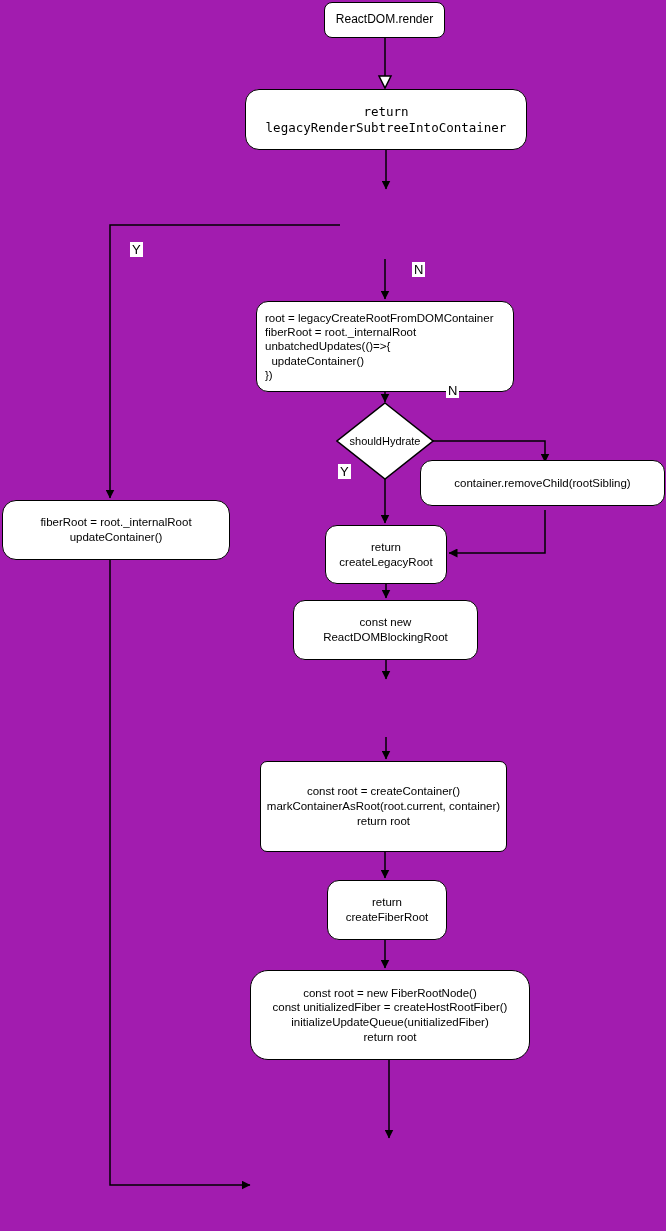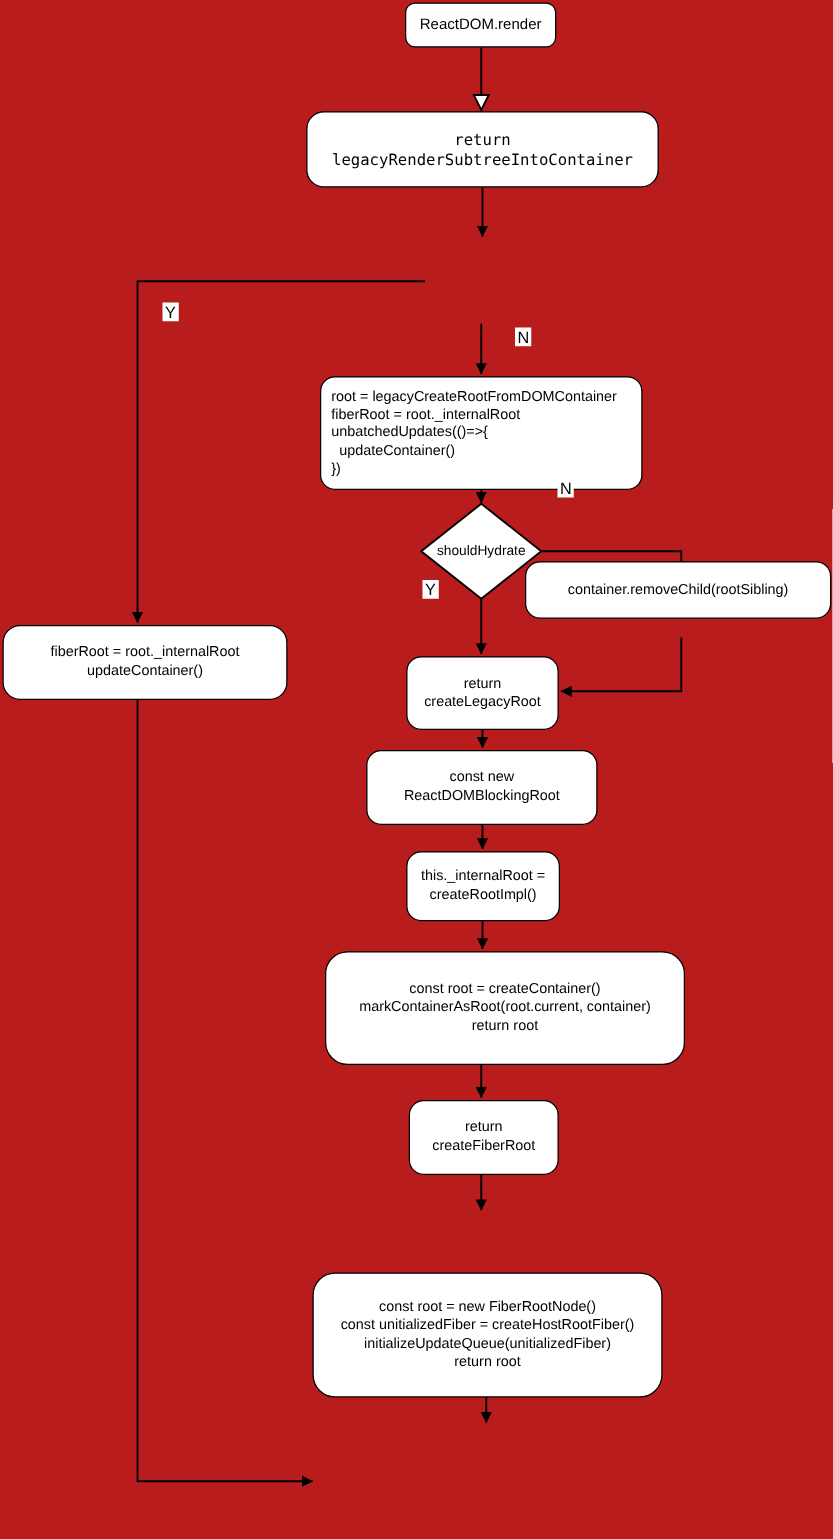--- a/index.html
+++ b/index.html
@@ -1,19 +1,19 @@
 <!DOCTYPE html>
 <html><head>
 <meta charset="utf-8">
 <style>
   html,body{margin:0;padding:0;background:#fff;}
   .canvas{
     position:relative;
     width:666px;height:1231px;
-    background:#b91c1c;
+    background:#a21caf;
     font-family:"Liberation Sans",sans-serif;
     overflow:hidden;
   }
   .edges{position:absolute;left:0;top:0;width:666px;height:1231px;pointer-events:none;}
   .node{
     position:absolute;
     box-sizing:border-box;
     border:1.5px solid #000;
     border-radius:12px;
     background:#fff;
@@ -92,39 +92,37 @@
 
   <div class="node mono" style="left:245px;top:89px;width:282px;height:61px;border-radius:14px;">return
 legacyRenderSubtreeIntoContainer</div>
 
   <div class="node code" style="left:256px;top:301px;width:258px;height:91px;">root = legacyCreateRootFromDOMContainer
 fiberRoot = root._internalRoot
 unbatchedUpdates(()=&gt;{
   updateContainer()
 })</div>
 
-  <div class="node" style="left:420px;top:449px;width:245px;height:46px;">container.removeChild(rootSibling)</div>
+  <div class="node" style="left:420px;top:460px;width:245px;height:46px;">container.removeChild(rootSibling)</div>
 
   <div class="node" style="left:325px;top:525px;width:122px;height:59px;">return
 createLegacyRoot</div>
 
   <div class="node" style="left:293px;top:600px;width:185px;height:60px;">const new
 ReactDOMBlockingRoot</div>
 
-  <div class="node" style="left:325px;top:681px;width:123px;height:56px;">this._internalRoot =
-createRootImpl()</div>
 
-  <div class="node" style="left:260px;top:761px;width:288px;height:91px;border-radius:18px;">const root = createContainer()
+  <div class="node" style="left:260px;top:761px;width:247px;height:91px;border-radius:7px;">const root = createContainer()
 markContainerAsRoot(root.current, container)
 return root</div>
 
   <div class="node" style="left:327px;top:880px;width:120px;height:60px;">return
 createFiberRoot</div>
 
-  <div class="node" style="left:250px;top:970px;width:280px;height:100px;border-radius:18px;margin-top:48px;">const root = new FiberRootNode()
+  <div class="node" style="left:250px;top:970px;width:280px;height:90px;border-radius:18px;">const root = new FiberRootNode()
 const unitializedFiber = createHostRootFiber()
 initializeUpdateQueue(unitializedFiber)
 return root</div>
 
 
   <div class="node" style="left:2px;top:500px;width:228px;height:60px;border-radius:14px;">fiberRoot = root._internalRoot
 updateContainer()</div>
 
 
   <div class="diamond" style="left:336px;top:402px;width:98px;height:78px;">

